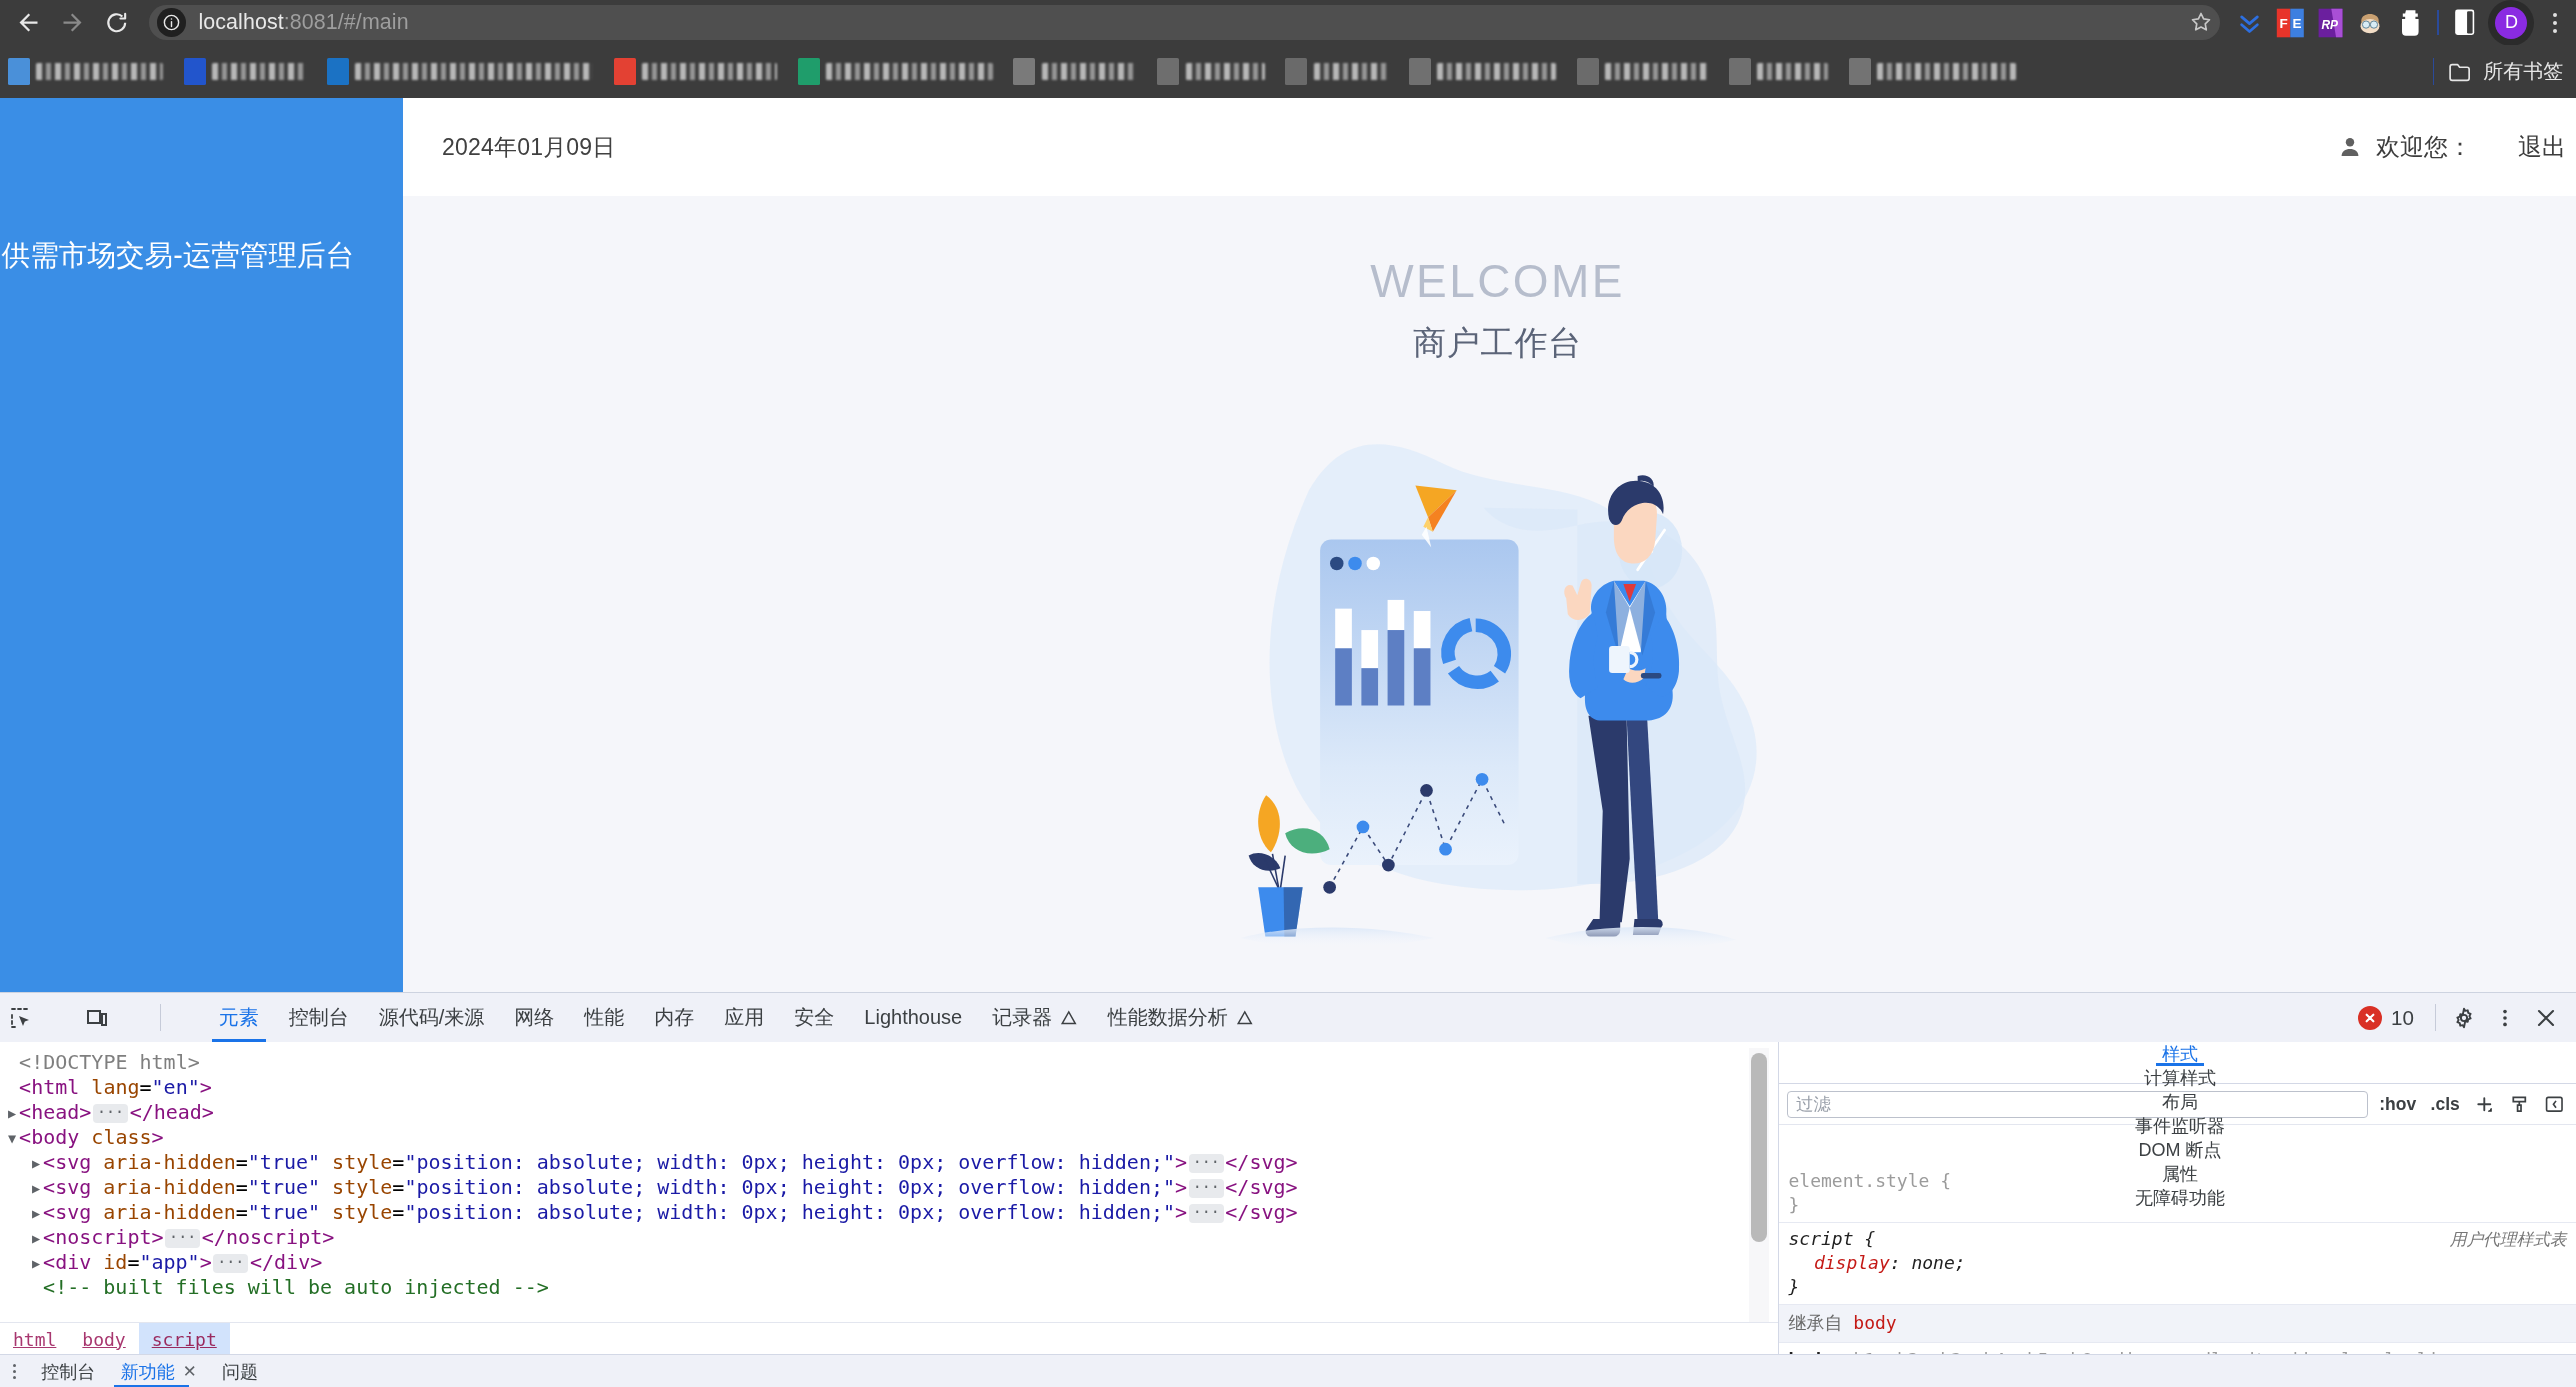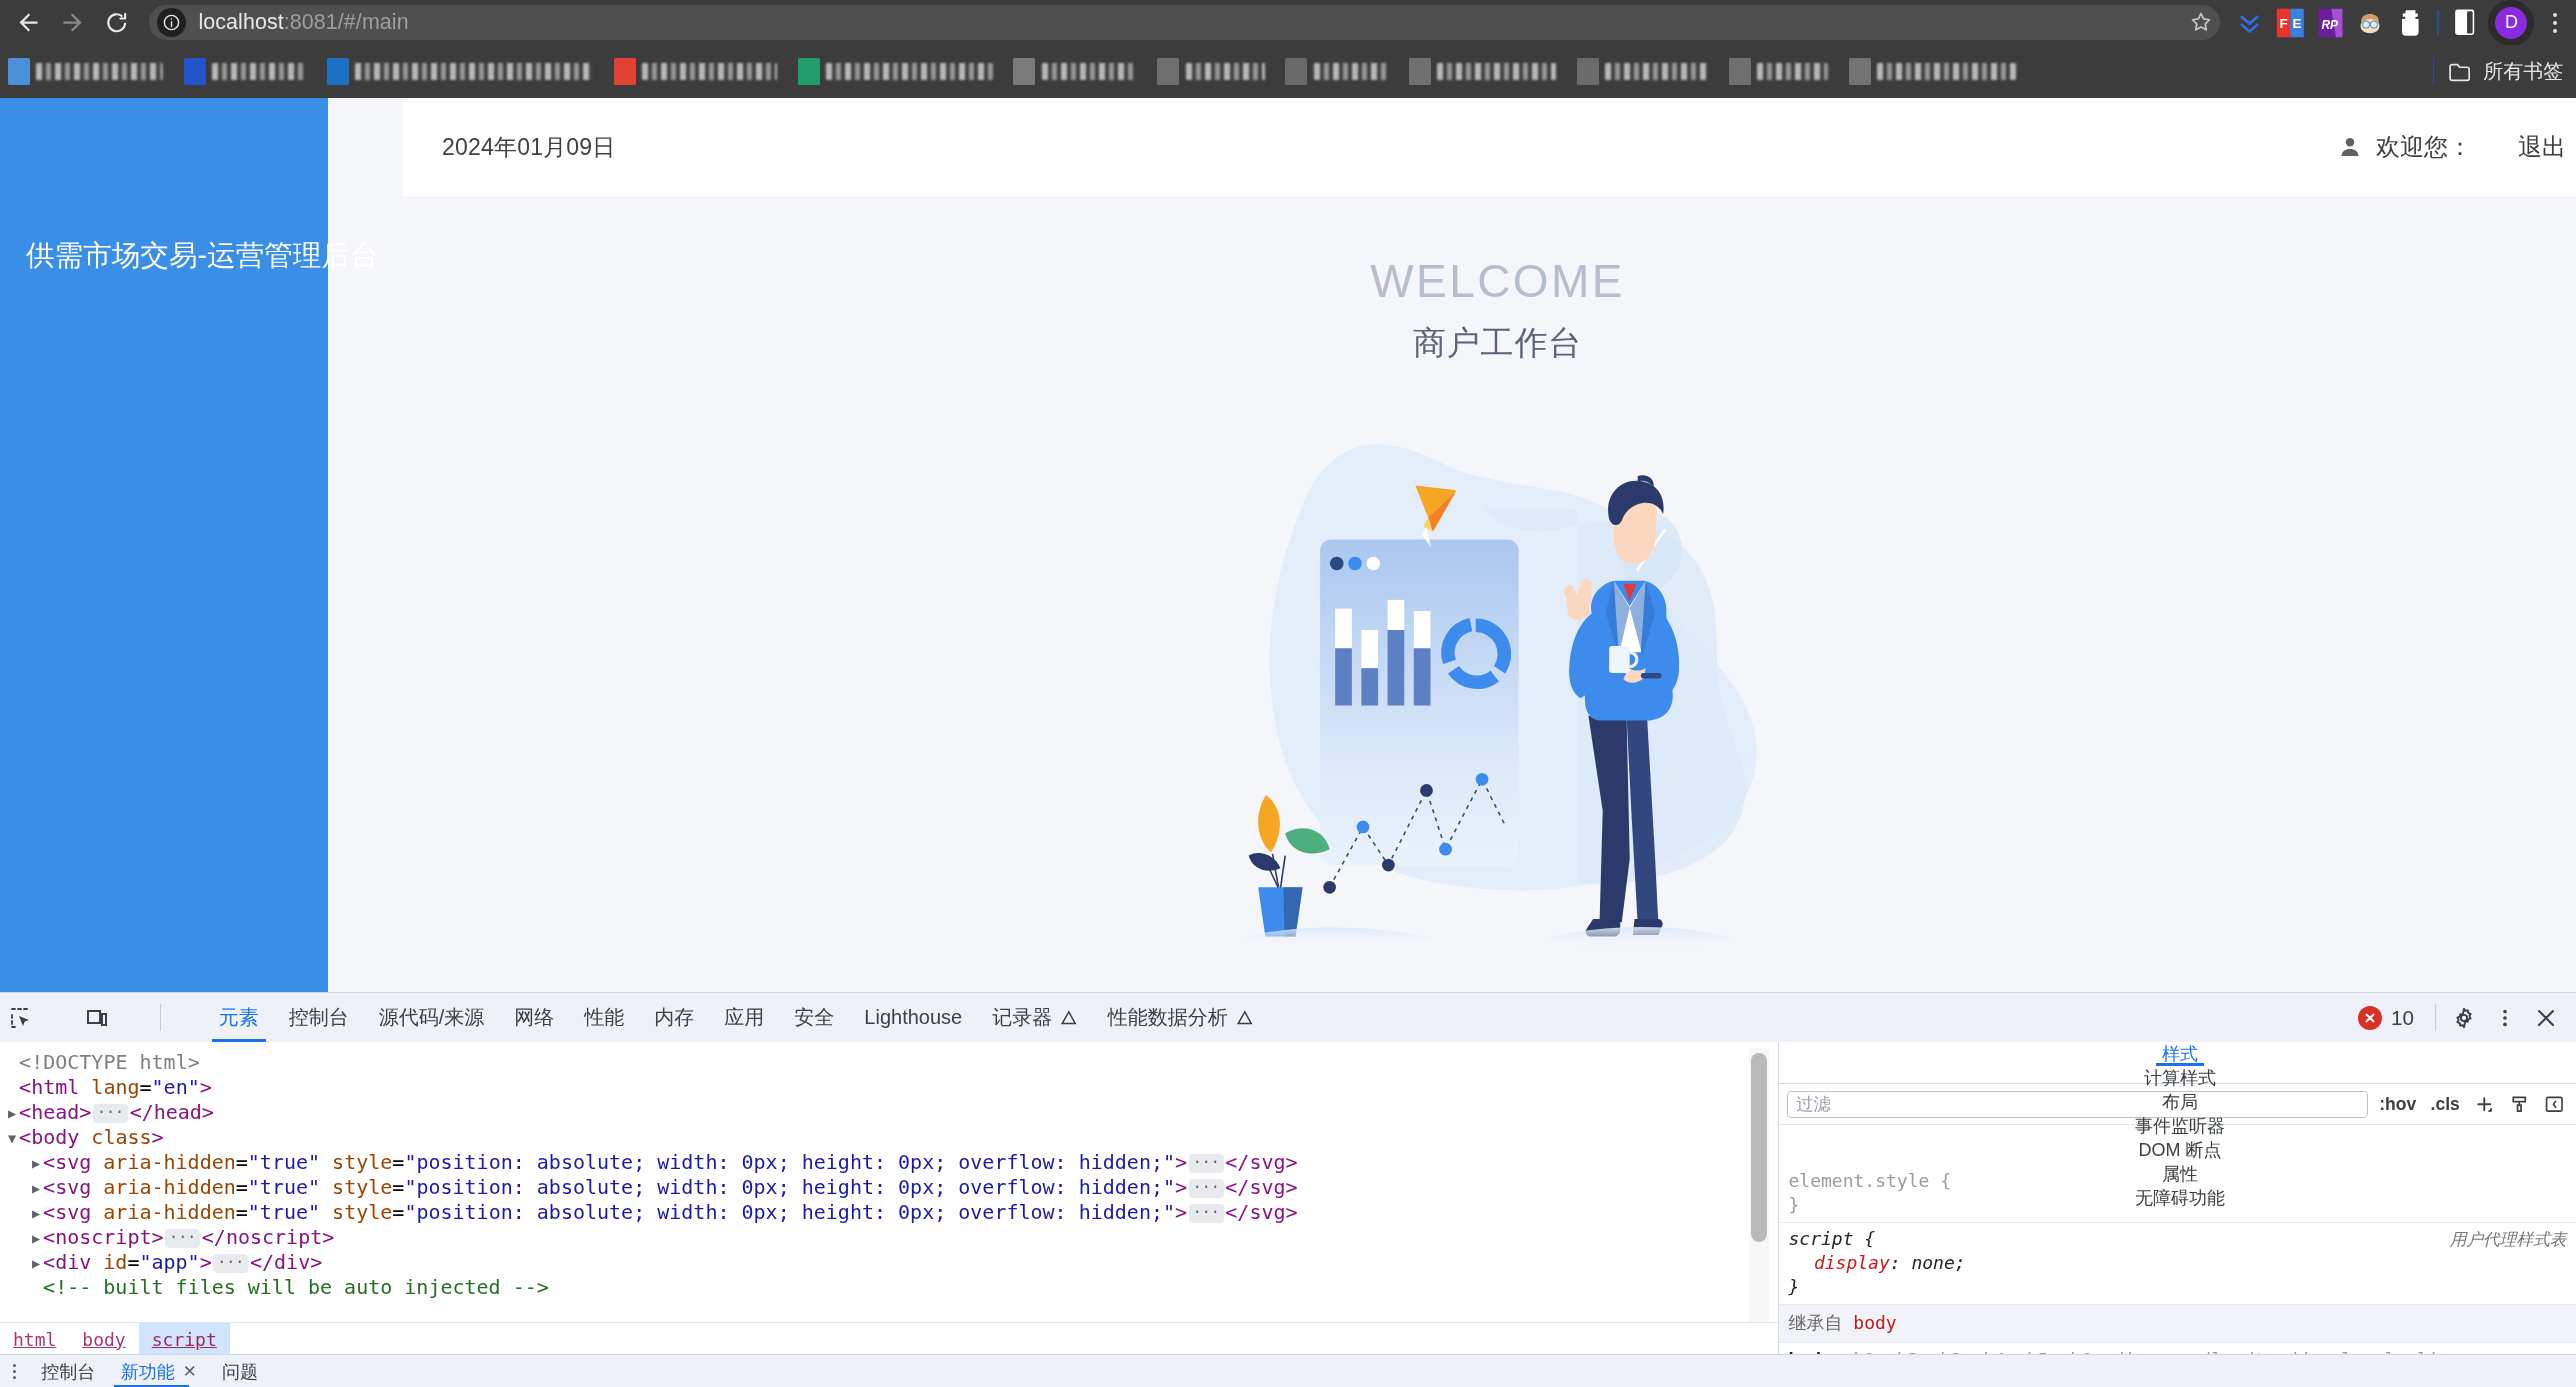--- a/index.html
+++ b/index.html
@@ -77,23 +77,22 @@
     display:flex;align-items:center;flex:0 0 auto;padding-right:12.7px;color:#e6e6e6;font-size:20px;
   }
   .bm-all-sep{width:1.6px;height:27px;background:#2a4a9a;margin-right:14.3px;}
 
   
   .viewport{
     position:absolute;left:0;top:98px;width:2576px;height:894px;
     background:#f5f6fa;overflow:hidden;
   }
   .sidebar{
-    position:absolute;left:0;top:0;width:328px;height:894px;
+    position:absolute;left:0;top:0;width:403px;height:894px;
     background:#3a8ee6;
-    text-align:center;
   }
   .sidebar-title{
     position:absolute;left:0;top:140px;width:403px;
     color:#ffffff;font-size:28.6px;line-height:35px;
     padding-left:1.6px;box-sizing:border-box;white-space:nowrap;
   }
   .main{
     position:absolute;left:403px;top:0;width:2173px;height:894px;
   }
   .topbar{

